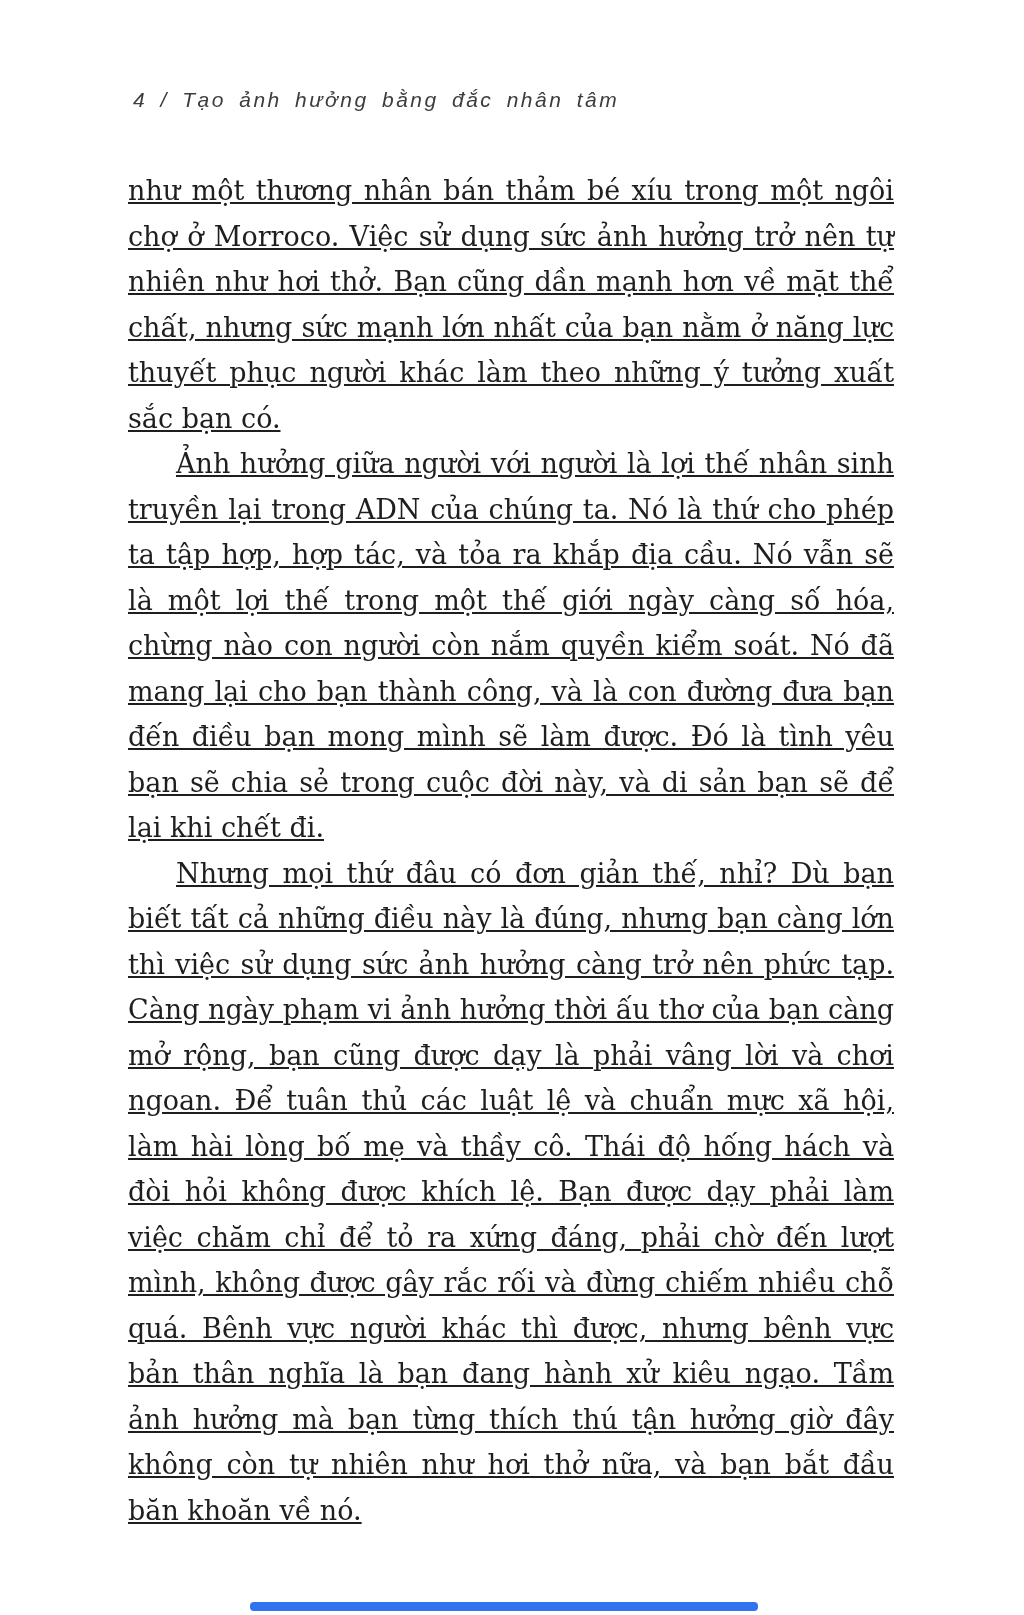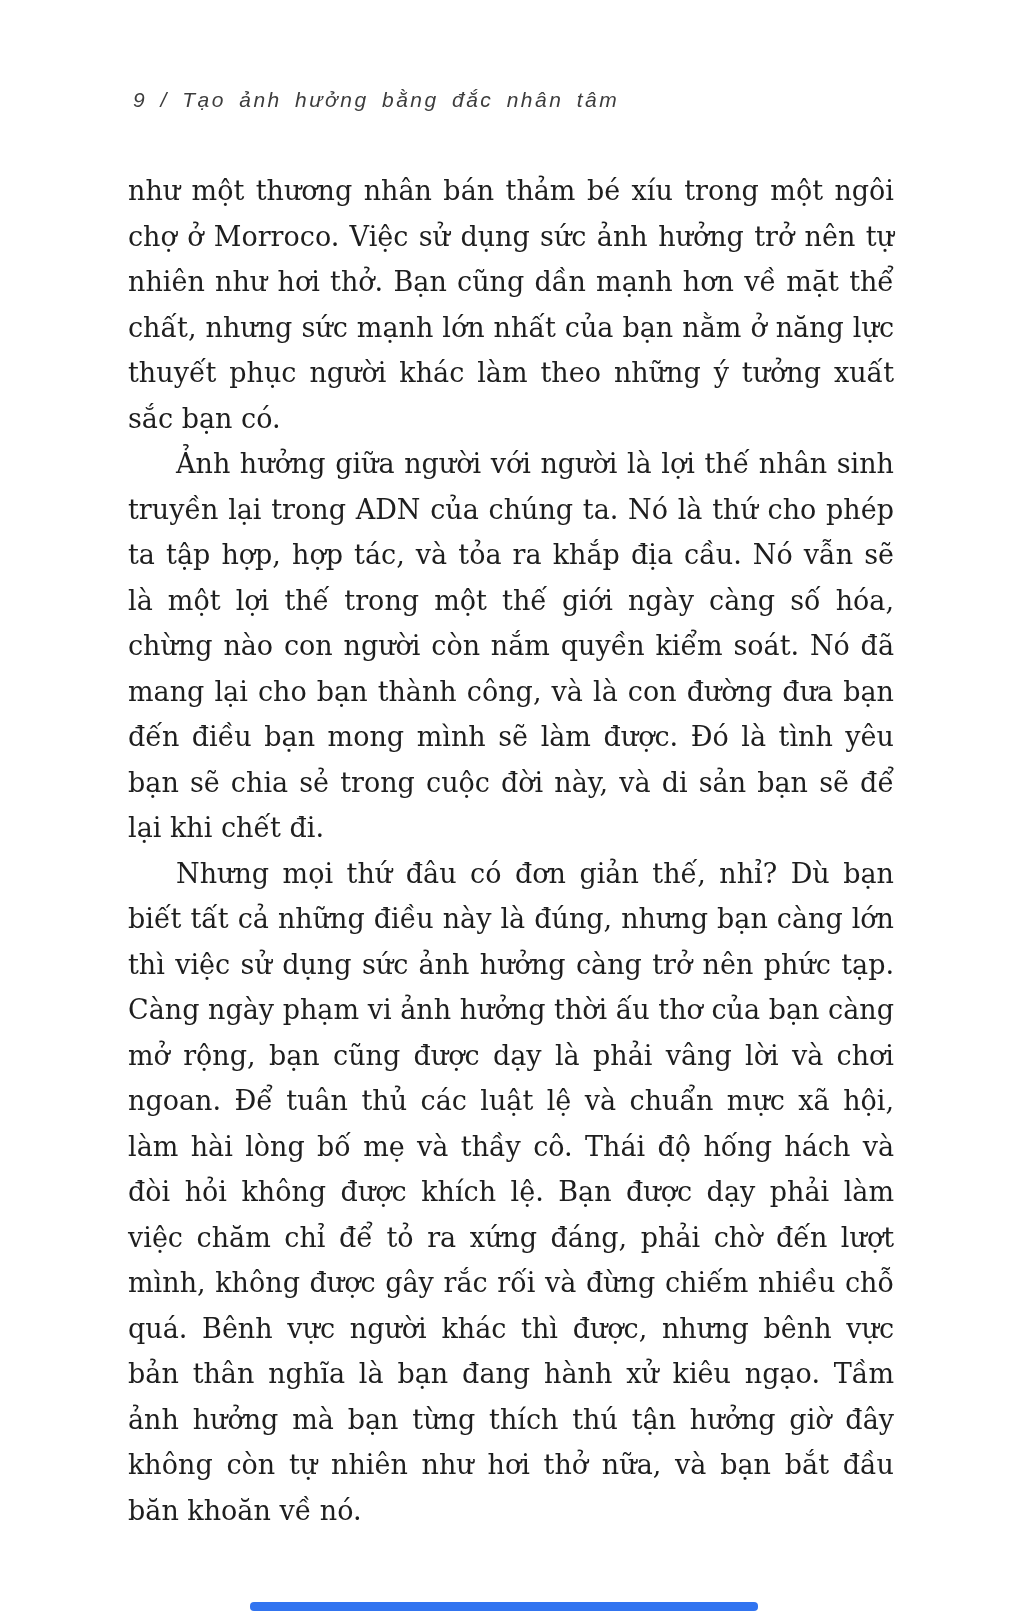--- a/index.html
+++ b/index.html
@@ -29,20 +29,21 @@
   .body-text {
     position: absolute;
     left: 128px;
     top: 168px;
     width: 766px;
     font-family: "DejaVu Serif", serif;
     font-size: 27px;
     line-height: 45.5px;
     color: #1e1e1e;
     text-align: justify;
+    text-decoration: underline;
   }
   .body-text p {
     margin: 0;
     padding: 0;
   }
   .body-text p.indent {
     text-indent: 48px;
   }
   .progress-bar {
     position: absolute;
@@ -50,21 +51,21 @@
     top: 1602px;
     width: 508px;
     height: 9px;
     border-radius: 4px;
   }
 </style>
 </head>
 <body>
 
 <div class="page">
-  <div class="running-header">9 / Tạo ảnh hưởng bằng đắc nhân tâm</div>
+  <div class="running-header">4 / Tạo ảnh hưởng bằng đắc nhân tâm</div>
 
   <div class="body-text" id="paragraphs">
       <p class="">như một thương nhân bán thảm bé xíu trong một ngôi chợ ở Morroco. Việc sử dụng sức ảnh hưởng trở nên tự nhiên như hơi thở. Bạn cũng dần mạnh hơn về mặt thể chất, nhưng sức mạnh lớn nhất của bạn nằm ở năng lực thuyết phục người khác làm theo những ý tưởng xuất sắc bạn có.</p>
       <p class="indent">Ảnh hưởng giữa người với người là lợi thế nhân sinh truyền lại trong ADN của chúng ta. Nó là thứ cho phép ta tập hợp, hợp tác, và tỏa ra khắp địa cầu. Nó vẫn sẽ là một lợi thế trong một thế giới ngày càng số hóa, chừng nào con người còn nắm quyền kiểm soát. Nó đã mang lại cho bạn thành công, và là con đường đưa bạn đến điều bạn mong mình sẽ làm được. Đó là tình yêu bạn sẽ chia sẻ trong cuộc đời này, và di sản bạn sẽ để lại khi chết đi.</p>
       <p class="indent">Nhưng mọi thứ đâu có đơn giản thế, nhỉ? Dù bạn biết tất cả những điều này là đúng, nhưng bạn càng lớn thì việc sử dụng sức ảnh hưởng càng trở nên phức tạp. Càng ngày phạm vi ảnh hưởng thời ấu thơ của bạn càng mở rộng, bạn cũng được dạy là phải vâng lời và chơi ngoan. Để tuân thủ các luật lệ và chuẩn mực xã hội, làm hài lòng bố mẹ và thầy cô. Thái độ hống hách và đòi hỏi không được khích lệ. Bạn được dạy phải làm việc chăm chỉ để tỏ ra xứng đáng, phải chờ đến lượt mình, không được gây rắc rối và đừng chiếm nhiều chỗ quá. Bênh vực người khác thì được, nhưng bênh vực bản thân nghĩa là bạn đang hành xử kiêu ngạo. Tầm ảnh hưởng mà bạn từng thích thú tận hưởng giờ đây không còn tự nhiên như hơi thở nữa, và bạn bắt đầu băn khoăn về nó.</p>
     </div>
 
   <div class="progress-bar" id="progress-bar" style="background: rgb(49, 116, 240);"></div>
 </div>
 

